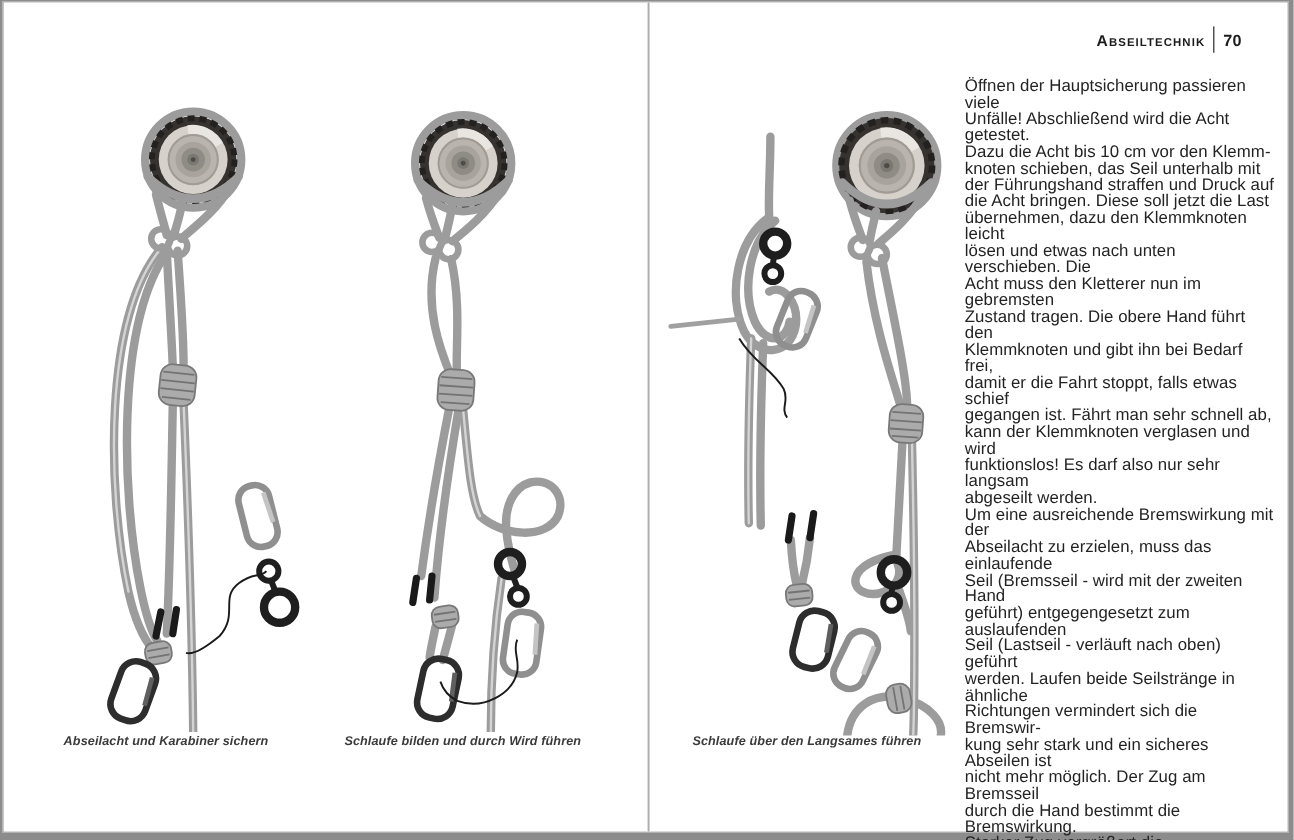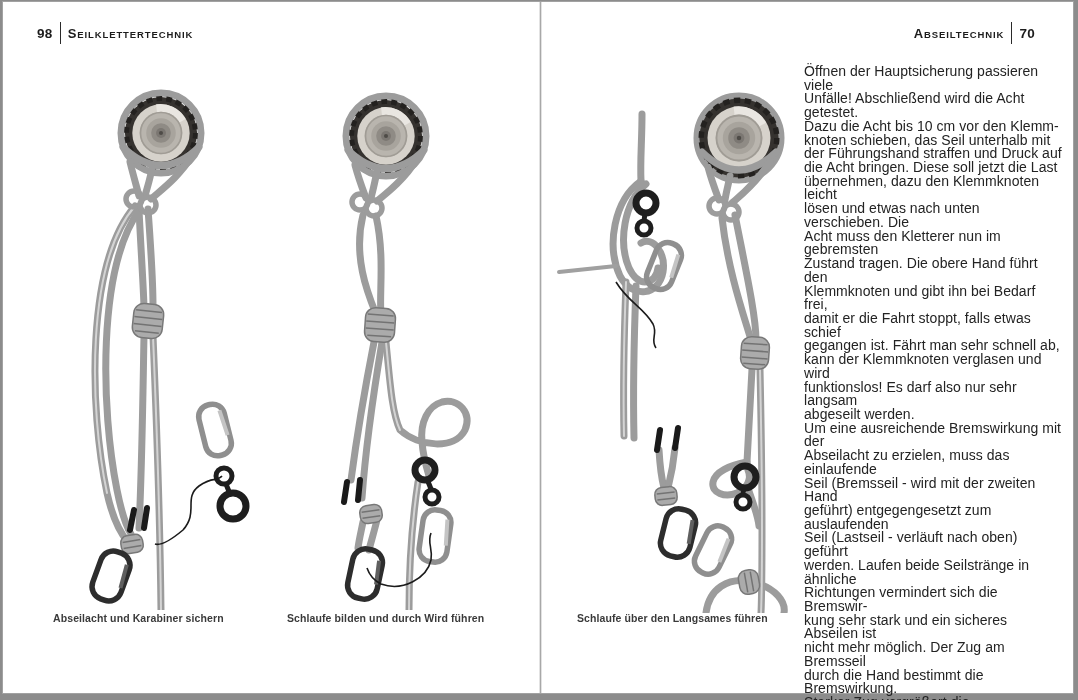--- a/index.html
+++ b/index.html
@@ -23,21 +23,21 @@
   .hdr-right{right:38px;}
   .pnum{font-size:13.5px;font-weight:700;letter-spacing:.3px;}
   .hbar{width:1px;height:22px;background:#2a2a2a;margin:0 7px;display:inline-block;}
   .sc{
     display:inline-block;text-transform:uppercase;font-size:9.5px;
     font-weight:700;letter-spacing:.9px;color:#1c1c1c;
   }
   .sc::first-letter{font-size:13px;}
   
   .caption{
-    position:absolute;font-size:10.5px;font-weight:700;
+    position:absolute;font-size:10.5px;font-style:italic;font-weight:700;
     color:#3a3a3a;letter-spacing:.1px;
   }
   
   .bodycol{
     position:absolute;left:801px;top:63px;width:258px;
     font-size:14px;line-height:13.72px;color:#232323;
     white-space:pre-line;letter-spacing:.05px;
   }
   
   .fig{position:absolute;}
@@ -73,25 +73,20 @@
       <circle r="18" fill="#a8a49d"></circle>
       <circle r="12" fill="#8f8b85"></circle>
       <circle r="6" fill="#7b7772"></circle>
       <circle r="2.5" fill="#4e4b47"></circle>
     </g>
   </defs>
 </svg>
 
 <div class="spread">
 
-  <div class="hdr hdr-left">
-    <span class="pnum">98</span>
-    <span class="hbar"></span>
-    <span class="sc">Seilklettertechnik</span>
-  </div>
 
   <div class="hdr hdr-right">
     <span class="sc">Abseiltechnik</span>
     <span class="hbar"></span>
     <span class="pnum">70</span>
   </div>
 
   <div class="fig" style="left:28px;top:76px;width:232px;height:532px">
     <svg viewBox="0 0 232 532" width="232" height="532">
       <g class="ropeg">

